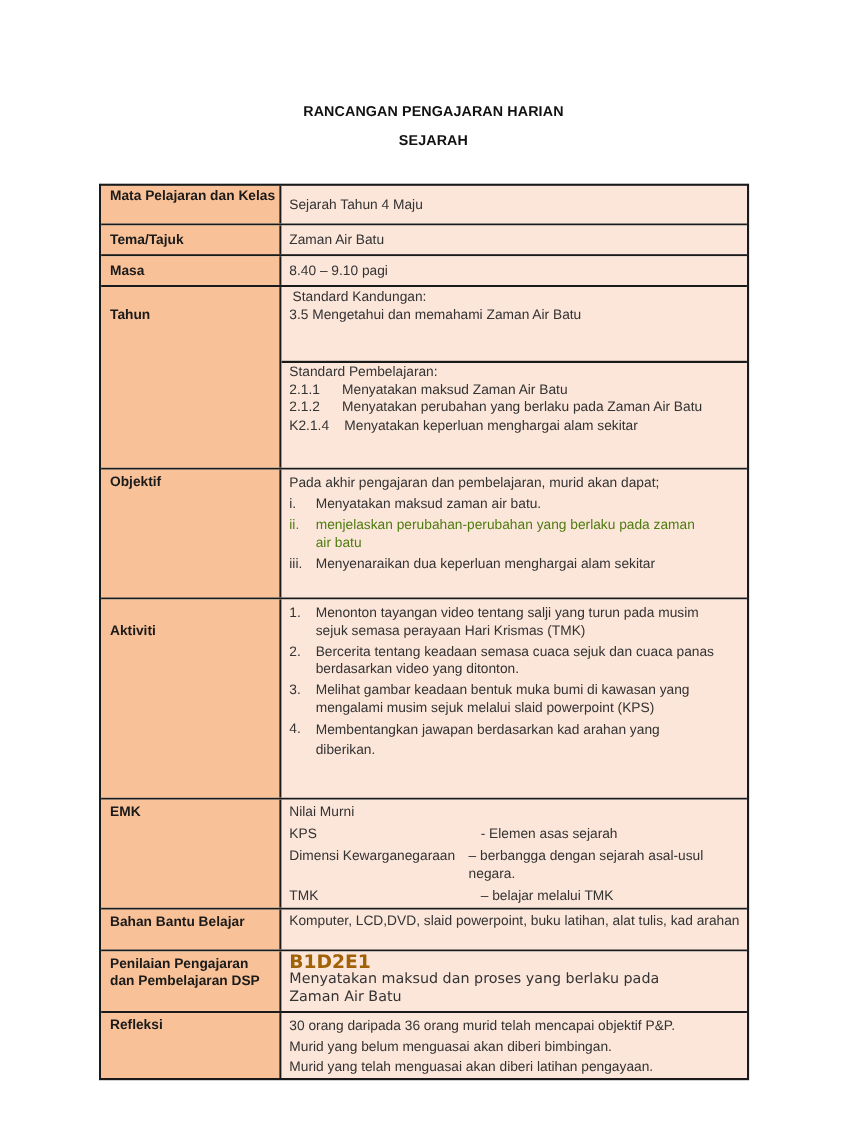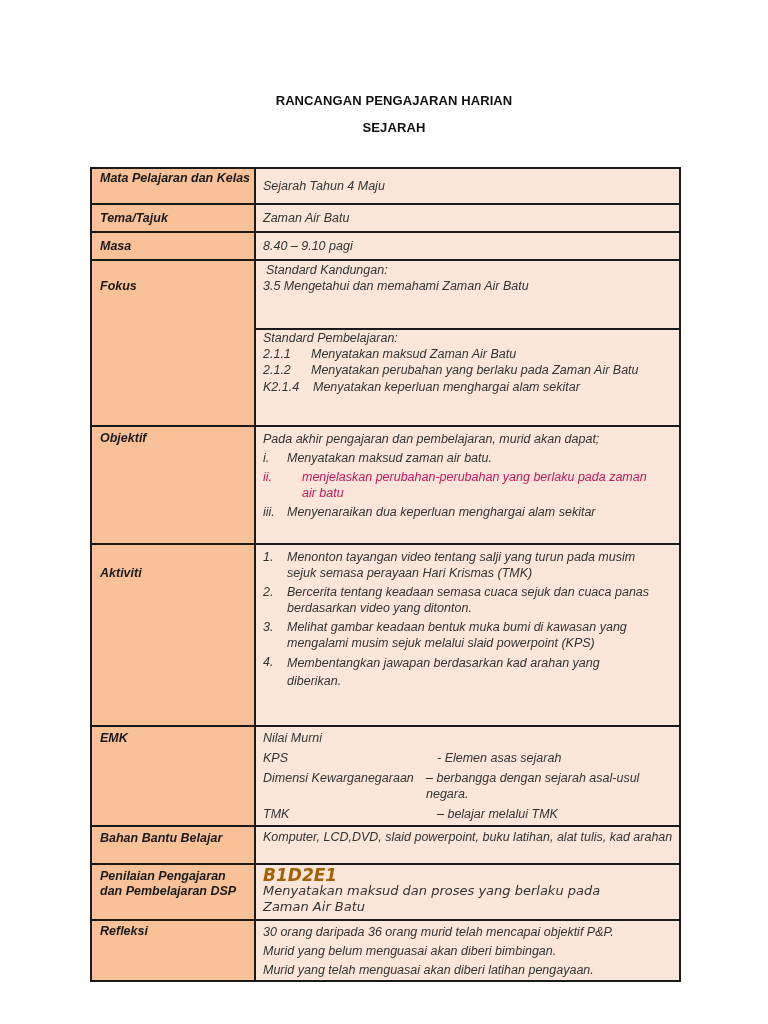--- a/index.html
+++ b/index.html
@@ -8,36 +8,36 @@
     font-family: "Liberation Sans", sans-serif; color: #222;
   }
   .title {
     position: absolute; left: 0; width: 768px; text-align: center;
     font-weight: bold; font-size: 13px; color: #111; letter-spacing: 0.1px;
   }
   .title.t1 { top: 93px; left: 10px; }
   .title.t2 { top: 120px; left: 10px; }
   .tbl {
     position: absolute; left: 90px; top: 167px; width: 591px;
-    border: 2px solid #1a1a1a; box-sizing: border-box; font-style: italic;
+    border: 2px solid #1a1a1a; box-sizing: border-box;
   }
   .row { display: flex; border-top: 2px solid #1a1a1a; box-sizing: border-box; }
   .row:first-child { border-top: none; }
   .lab {
     width: 164px; flex: none; background: #f8c197; border-right: 2px solid #1a1a1a;
     box-sizing: border-box; padding: 2px 0 0 8px; font-weight: bold; font-size: 12.5px; line-height: 14px; color: #1a1a1a;
   }
   .val {
     flex: 1; background: #fce6da; box-sizing: border-box; padding: 2px 0 0 7px;
     font-size: 12.5px; line-height: 16px; color: #333;
   }
   .sub { border-top: 2px solid #1a1a1a; margin-left: -7px; padding-left: 7px; }
   .li { display: flex; }
   .li .n { width: 24px; flex: none; }
-  .red { color: #be185d; gap: 15px; }
+  .red { color: #4d7c0f; }
   .emk { display: flex; }
   .emk .k { width: 174px; flex: none; }
   .emk .v { flex: 1; }
   .dsp { font-family: "DejaVu Sans", sans-serif; font-size: 13px; line-height: 16px; }
 </style>
 </head>
 <body>
 
 <div class="title t1">RANCANGAN PENGAJARAN HARIAN</div>
 <div class="title t2">SEJARAH</div>
@@ -53,21 +53,21 @@
     <div class="lab" style="padding-top:6px">Tema/Tajuk</div>
     <div class="val" style="padding-top:5px">Zaman Air Batu</div>
   </div>
 
   <div class="row" style="height:28px">
     <div class="lab" style="padding-top:6px">Masa</div>
     <div class="val" style="padding-top:5px">8.40 – 9.10 pagi</div>
   </div>
 
   <div class="row" style="height:166px">
-    <div class="lab" style="padding-top:18px">Fokus</div>
+    <div class="lab" style="padding-top:18px">Tahun</div>
     <div class="val" style="padding-top:0; display:flex; flex-direction:column;">
       <div style="height:66px; padding-top:1px;">
         <div style="padding-left:3px">Standard Kandungan:</div>
         <div>3.5  Mengetahui dan memahami Zaman Air Batu</div>
       </div>
       <div class="sub" style="flex:1; padding-top:0;">
         <div>Standard Pembelajaran:</div>
         <div class="li">
           <span class="n" style="width:48px">2.1.1</span>
           <span>Menyatakan maksud  Zaman Air Batu</span>

